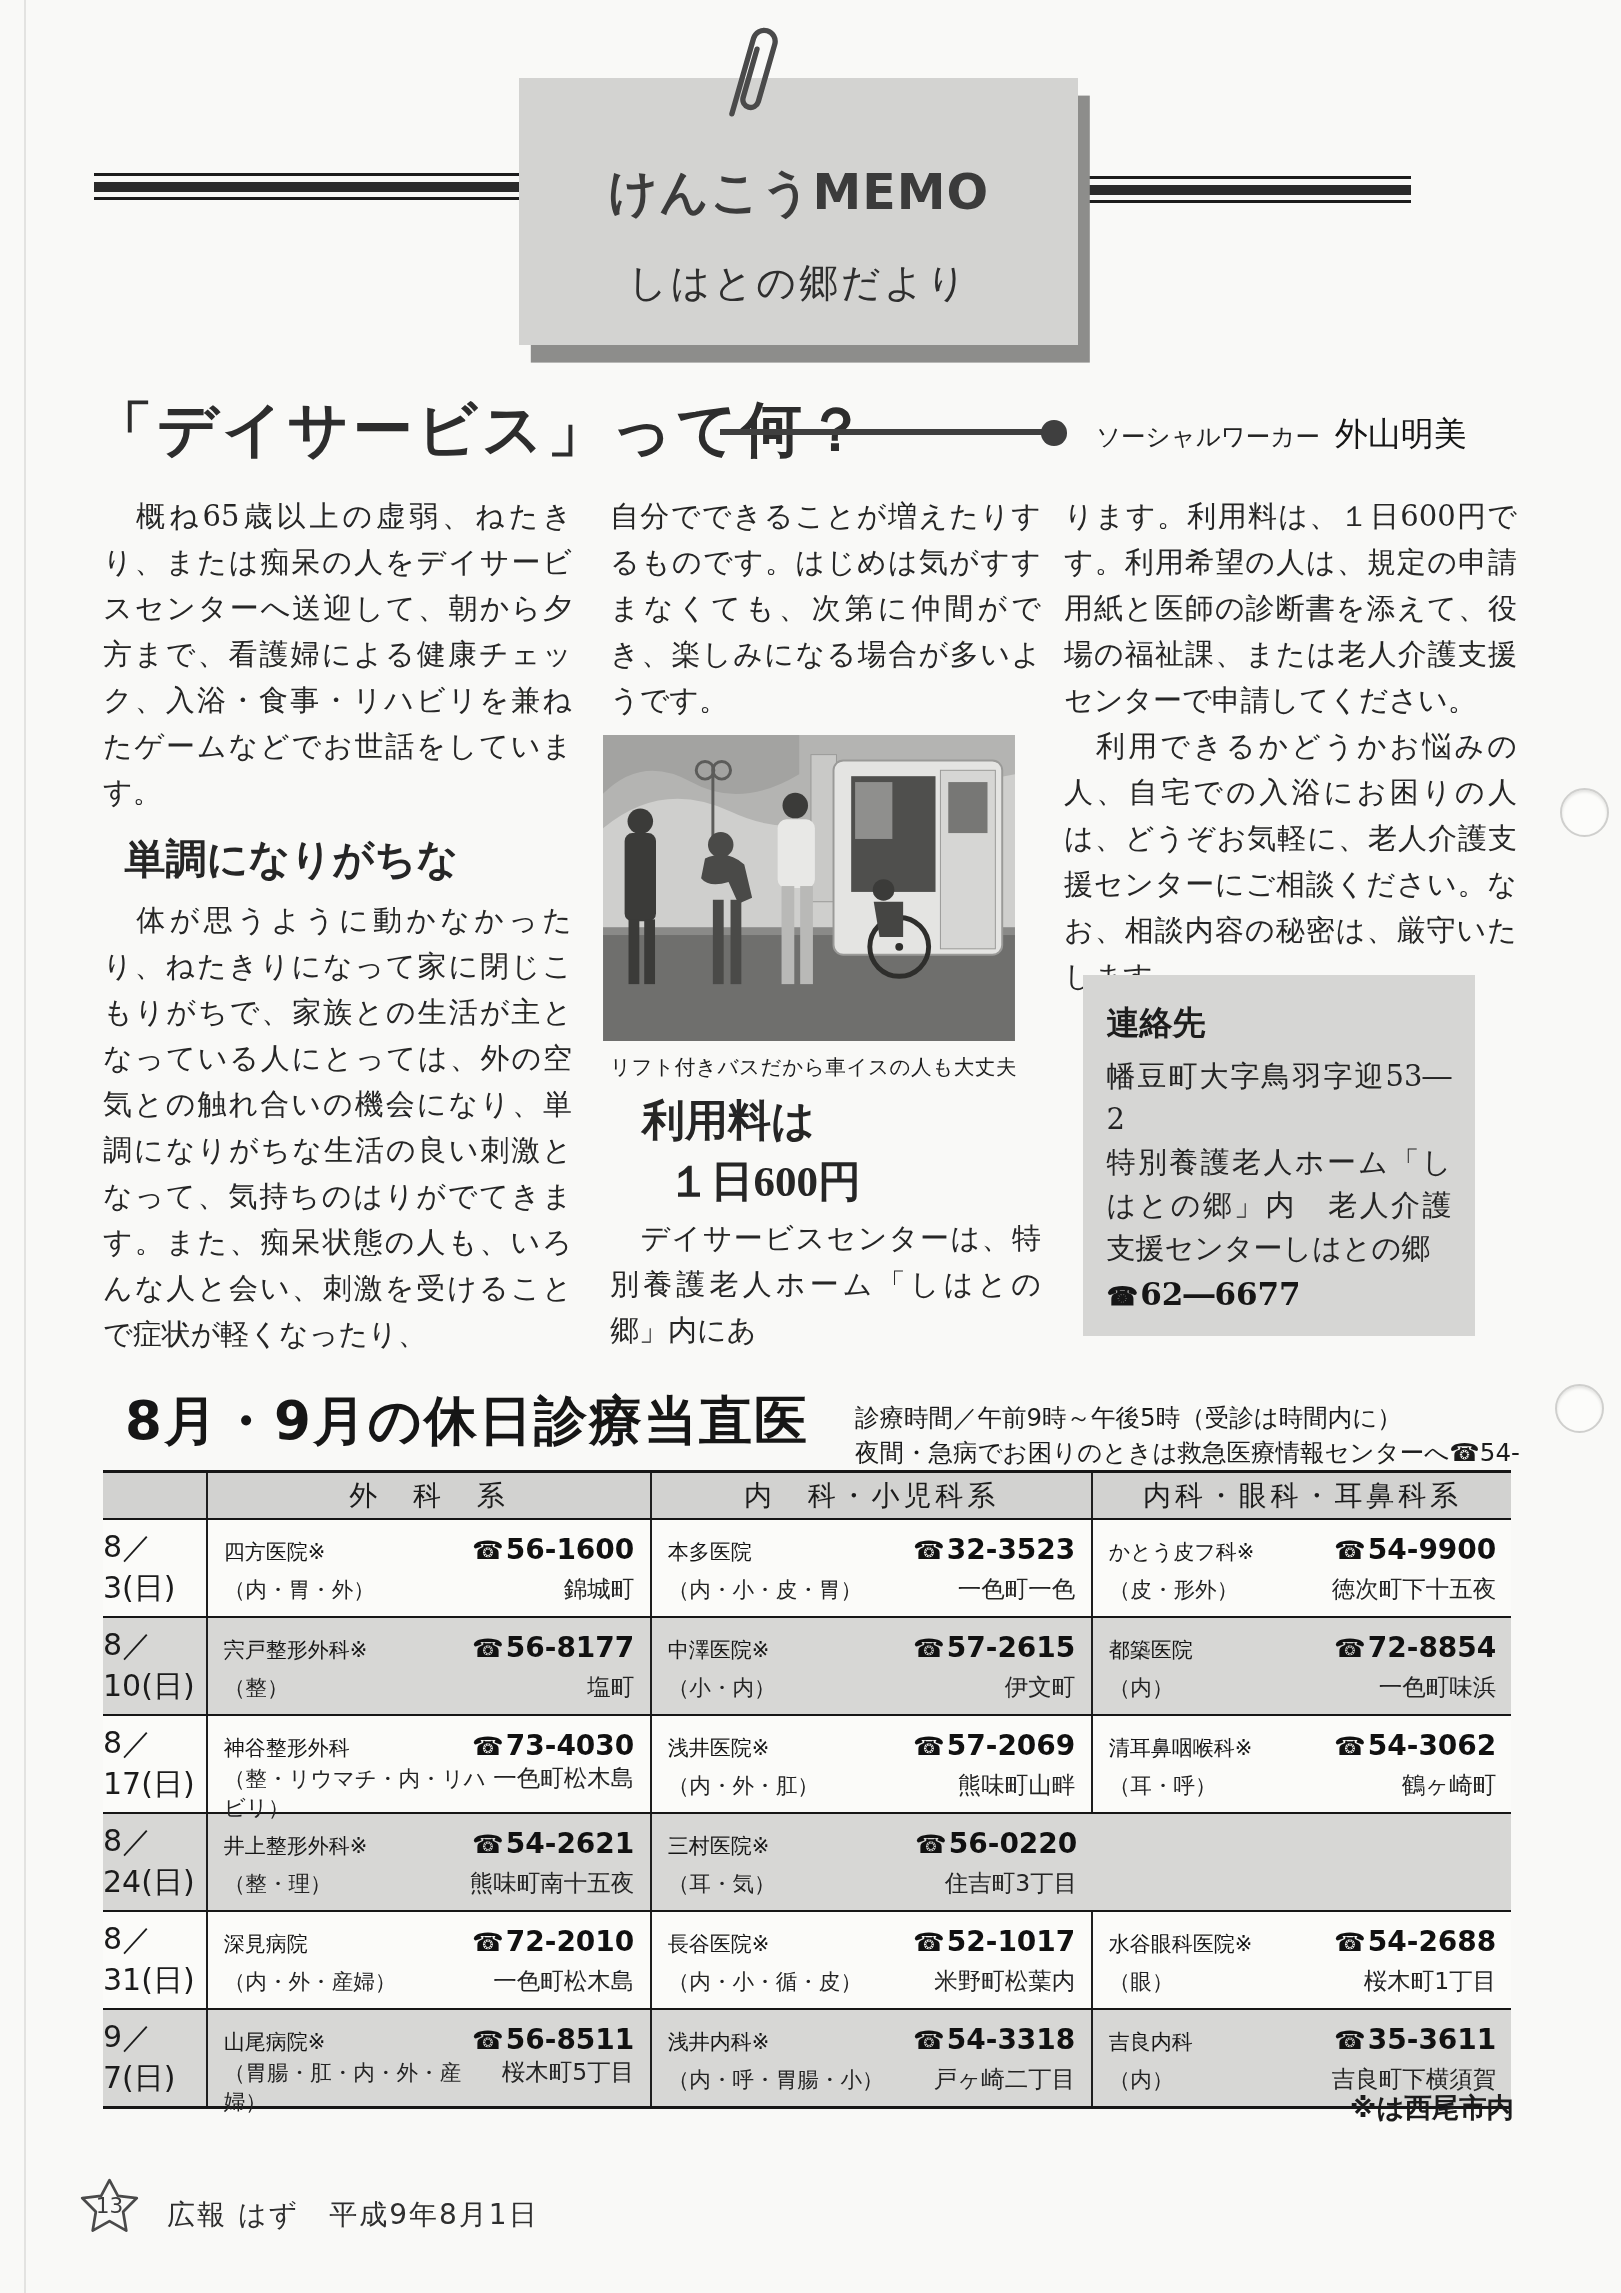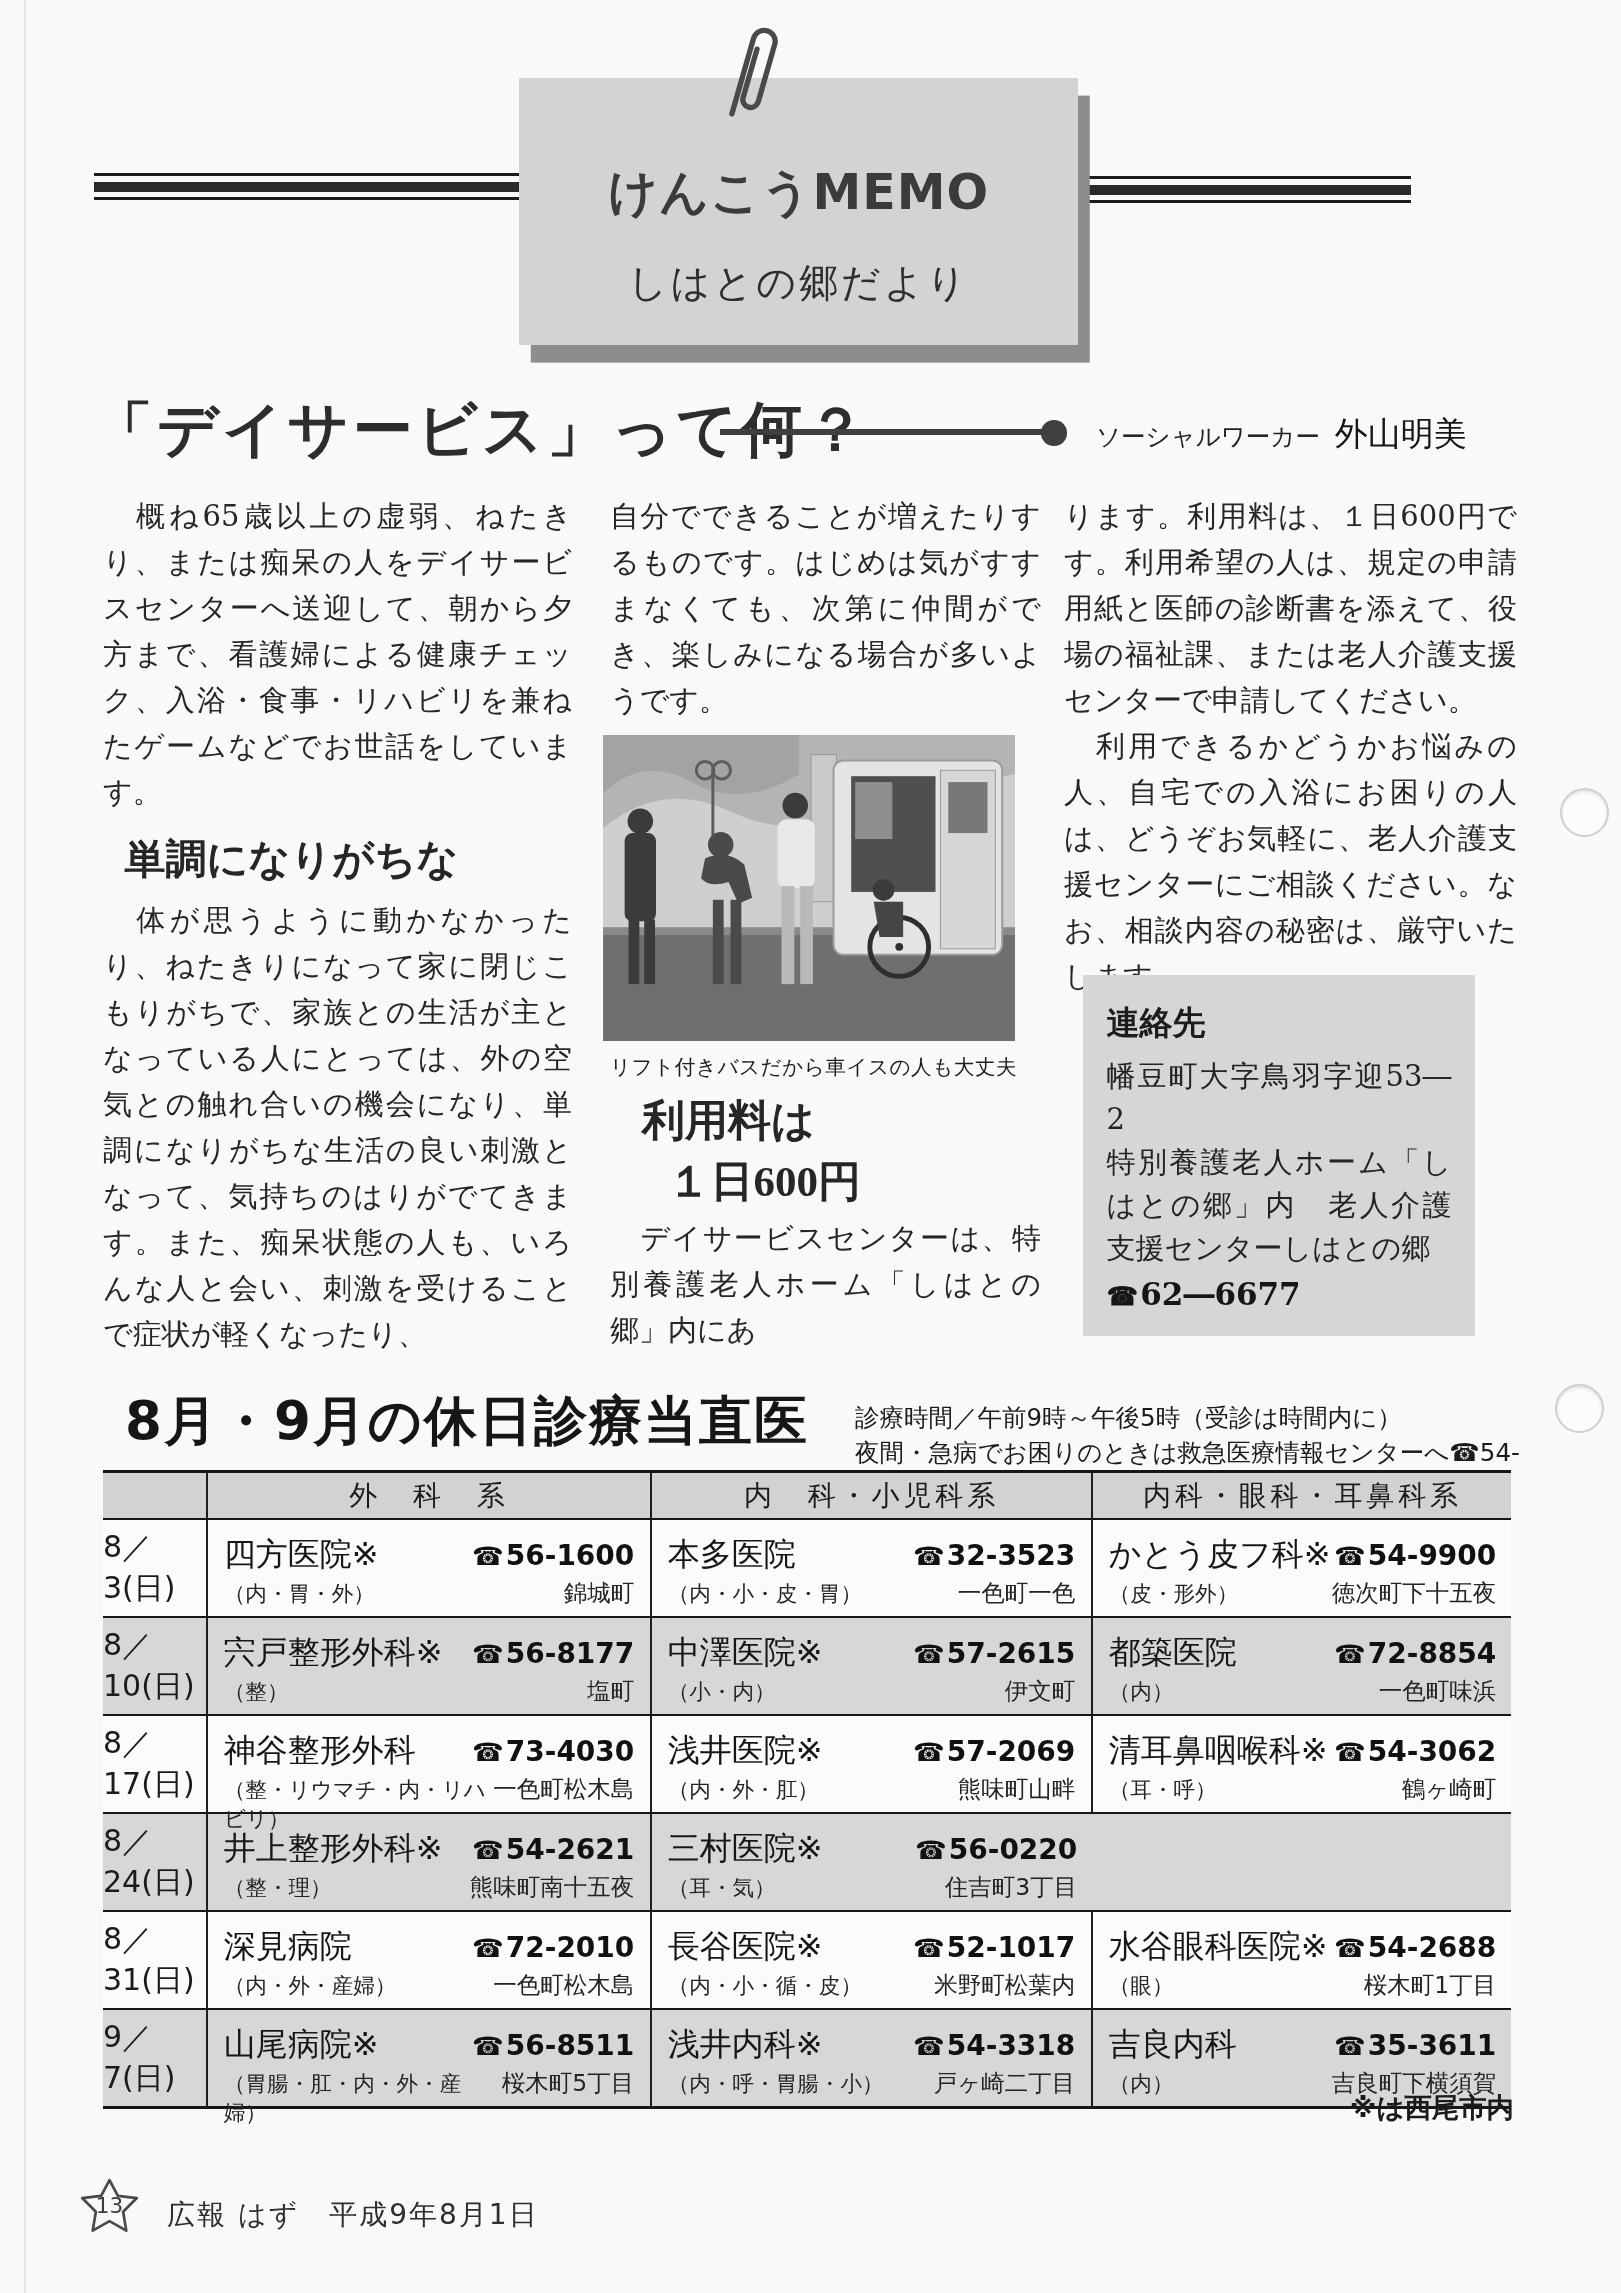--- a/index.html
+++ b/index.html
@@ -66,21 +66,21 @@
   .trow.last{border-bottom:3.9px solid #161616;}
   .th{display:flex;align-items:center;justify-content:center;font-size:28px;letter-spacing:3.9px;color:#1b1b1b;
       border-right:2px solid #1e1e1e;}
   .th:last-child{border-right:none;}
   .tdate{display:flex;align-items:center;justify-content:center;font-size:30px;color:#1b1b1b;
          border-right:2px solid #1e1e1e;}
   .tcell{height:96px;box-sizing:border-box;padding:12.7px 15.7px 10.8px 15.7px;display:flex;flex-direction:column;
          justify-content:space-between;border-right:2px solid #1e1e1e;}
   .tcell:last-child{border-right:none;}
   .crow{display:flex;justify-content:space-between;align-items:baseline;}
-  .cname{font-size:32px;color:#161616;}
+  .cname{font-size:21px;color:#161616;}
   .cphone{font-size:28px;font-weight:bold;color:#111;white-space:nowrap;}
   .pic{font-size:25.5px;margin-right:2px;}
   .cspec{font-size:21.6px;color:#242424;}
   .cloc{font-size:23.5px;color:#242424;white-space:nowrap;}
   .footnote{position:absolute;left:1176px;top:2090px;width:338px;text-align:right;
             font-size:27.4px;font-weight:bold;color:#1b1b1b;}
 
   
   .pagestar{position:absolute;left:78px;top:2176px;width:63px;height:63px;}
   .pagestar .num{position:absolute;left:0;top:16.7px;width:63px;text-align:center;font-size:21.6px;color:#3c3c3c;}

